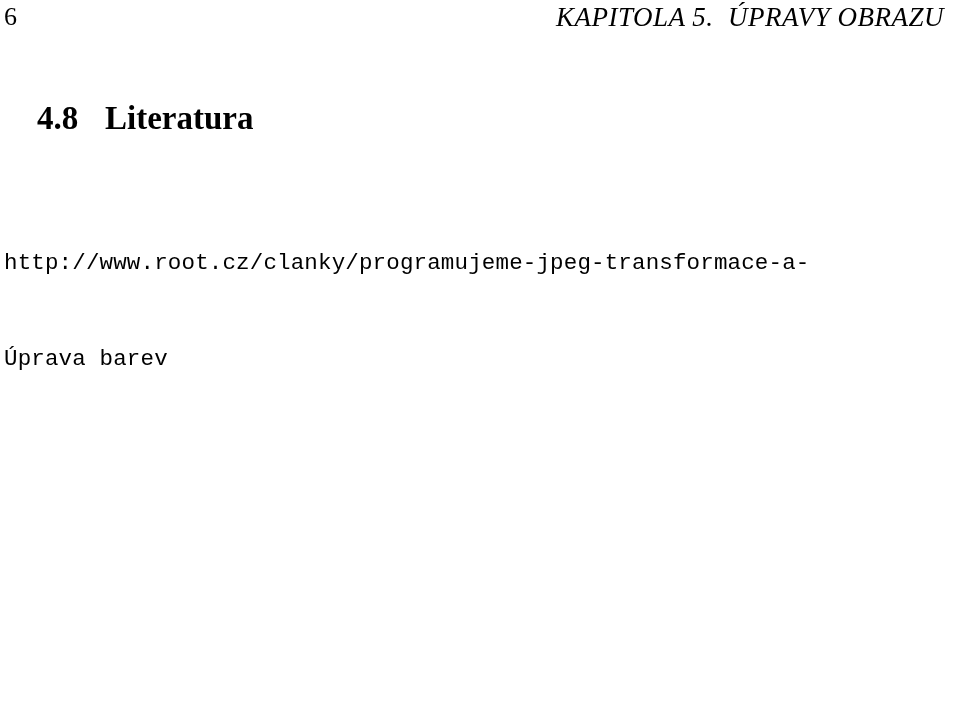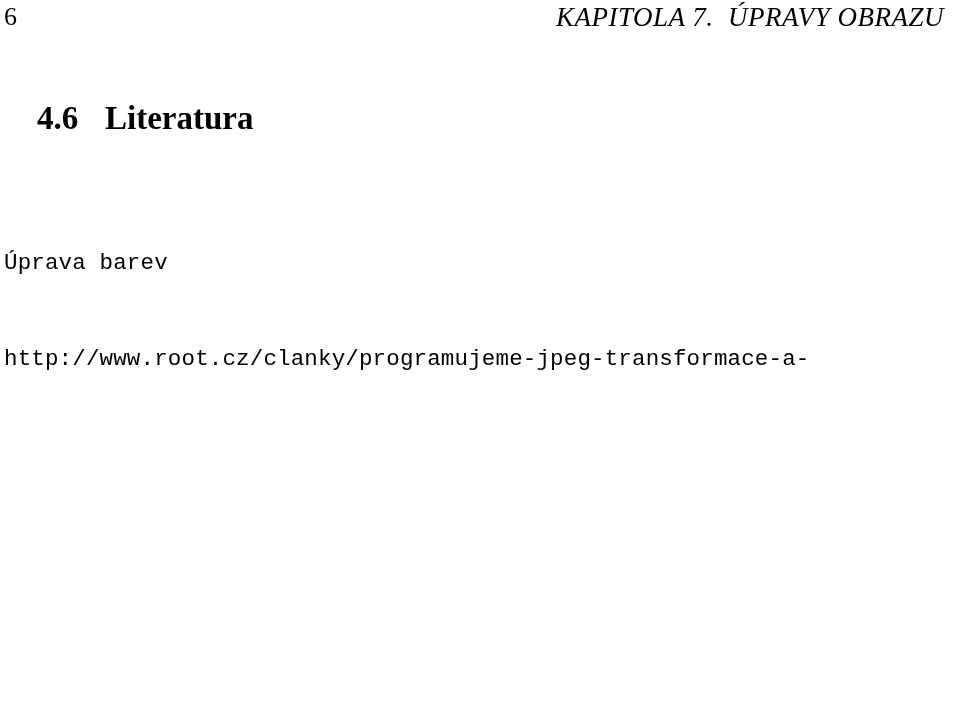--- a/index.html
+++ b/index.html
@@ -95,31 +95,31 @@
     
   }
 </style>
 </head>
 <body>
 
 <div class="page">
 
   <div class="running-head">
     <div class="folio">6</div>
-    <div class="head-title">KAPITOLA 7.  ÚPRAVY OBRAZU</div>
+    <div class="head-title">KAPITOLA 5.  ÚPRAVY OBRAZU</div>
   </div>
 
   <div class="section-heading">
-    <span class="sec-num">4.6</span><span>Literatura</span>
+    <span class="sec-num">4.8</span><span>Literatura</span>
   </div>
 
   <div class="body-text">
     <div class="block">
+      <div class="line">http://www.root.cz/clanky/programujeme-jpeg-transformace-a-</div>
       <div class="line heading-line">Úprava barev</div>
-      <div class="line">http://www.root.cz/clanky/programujeme-jpeg-transformace-a-</div>
     </div>
 
     <div class="block">
       
       
       
       
       
     </div>
 

